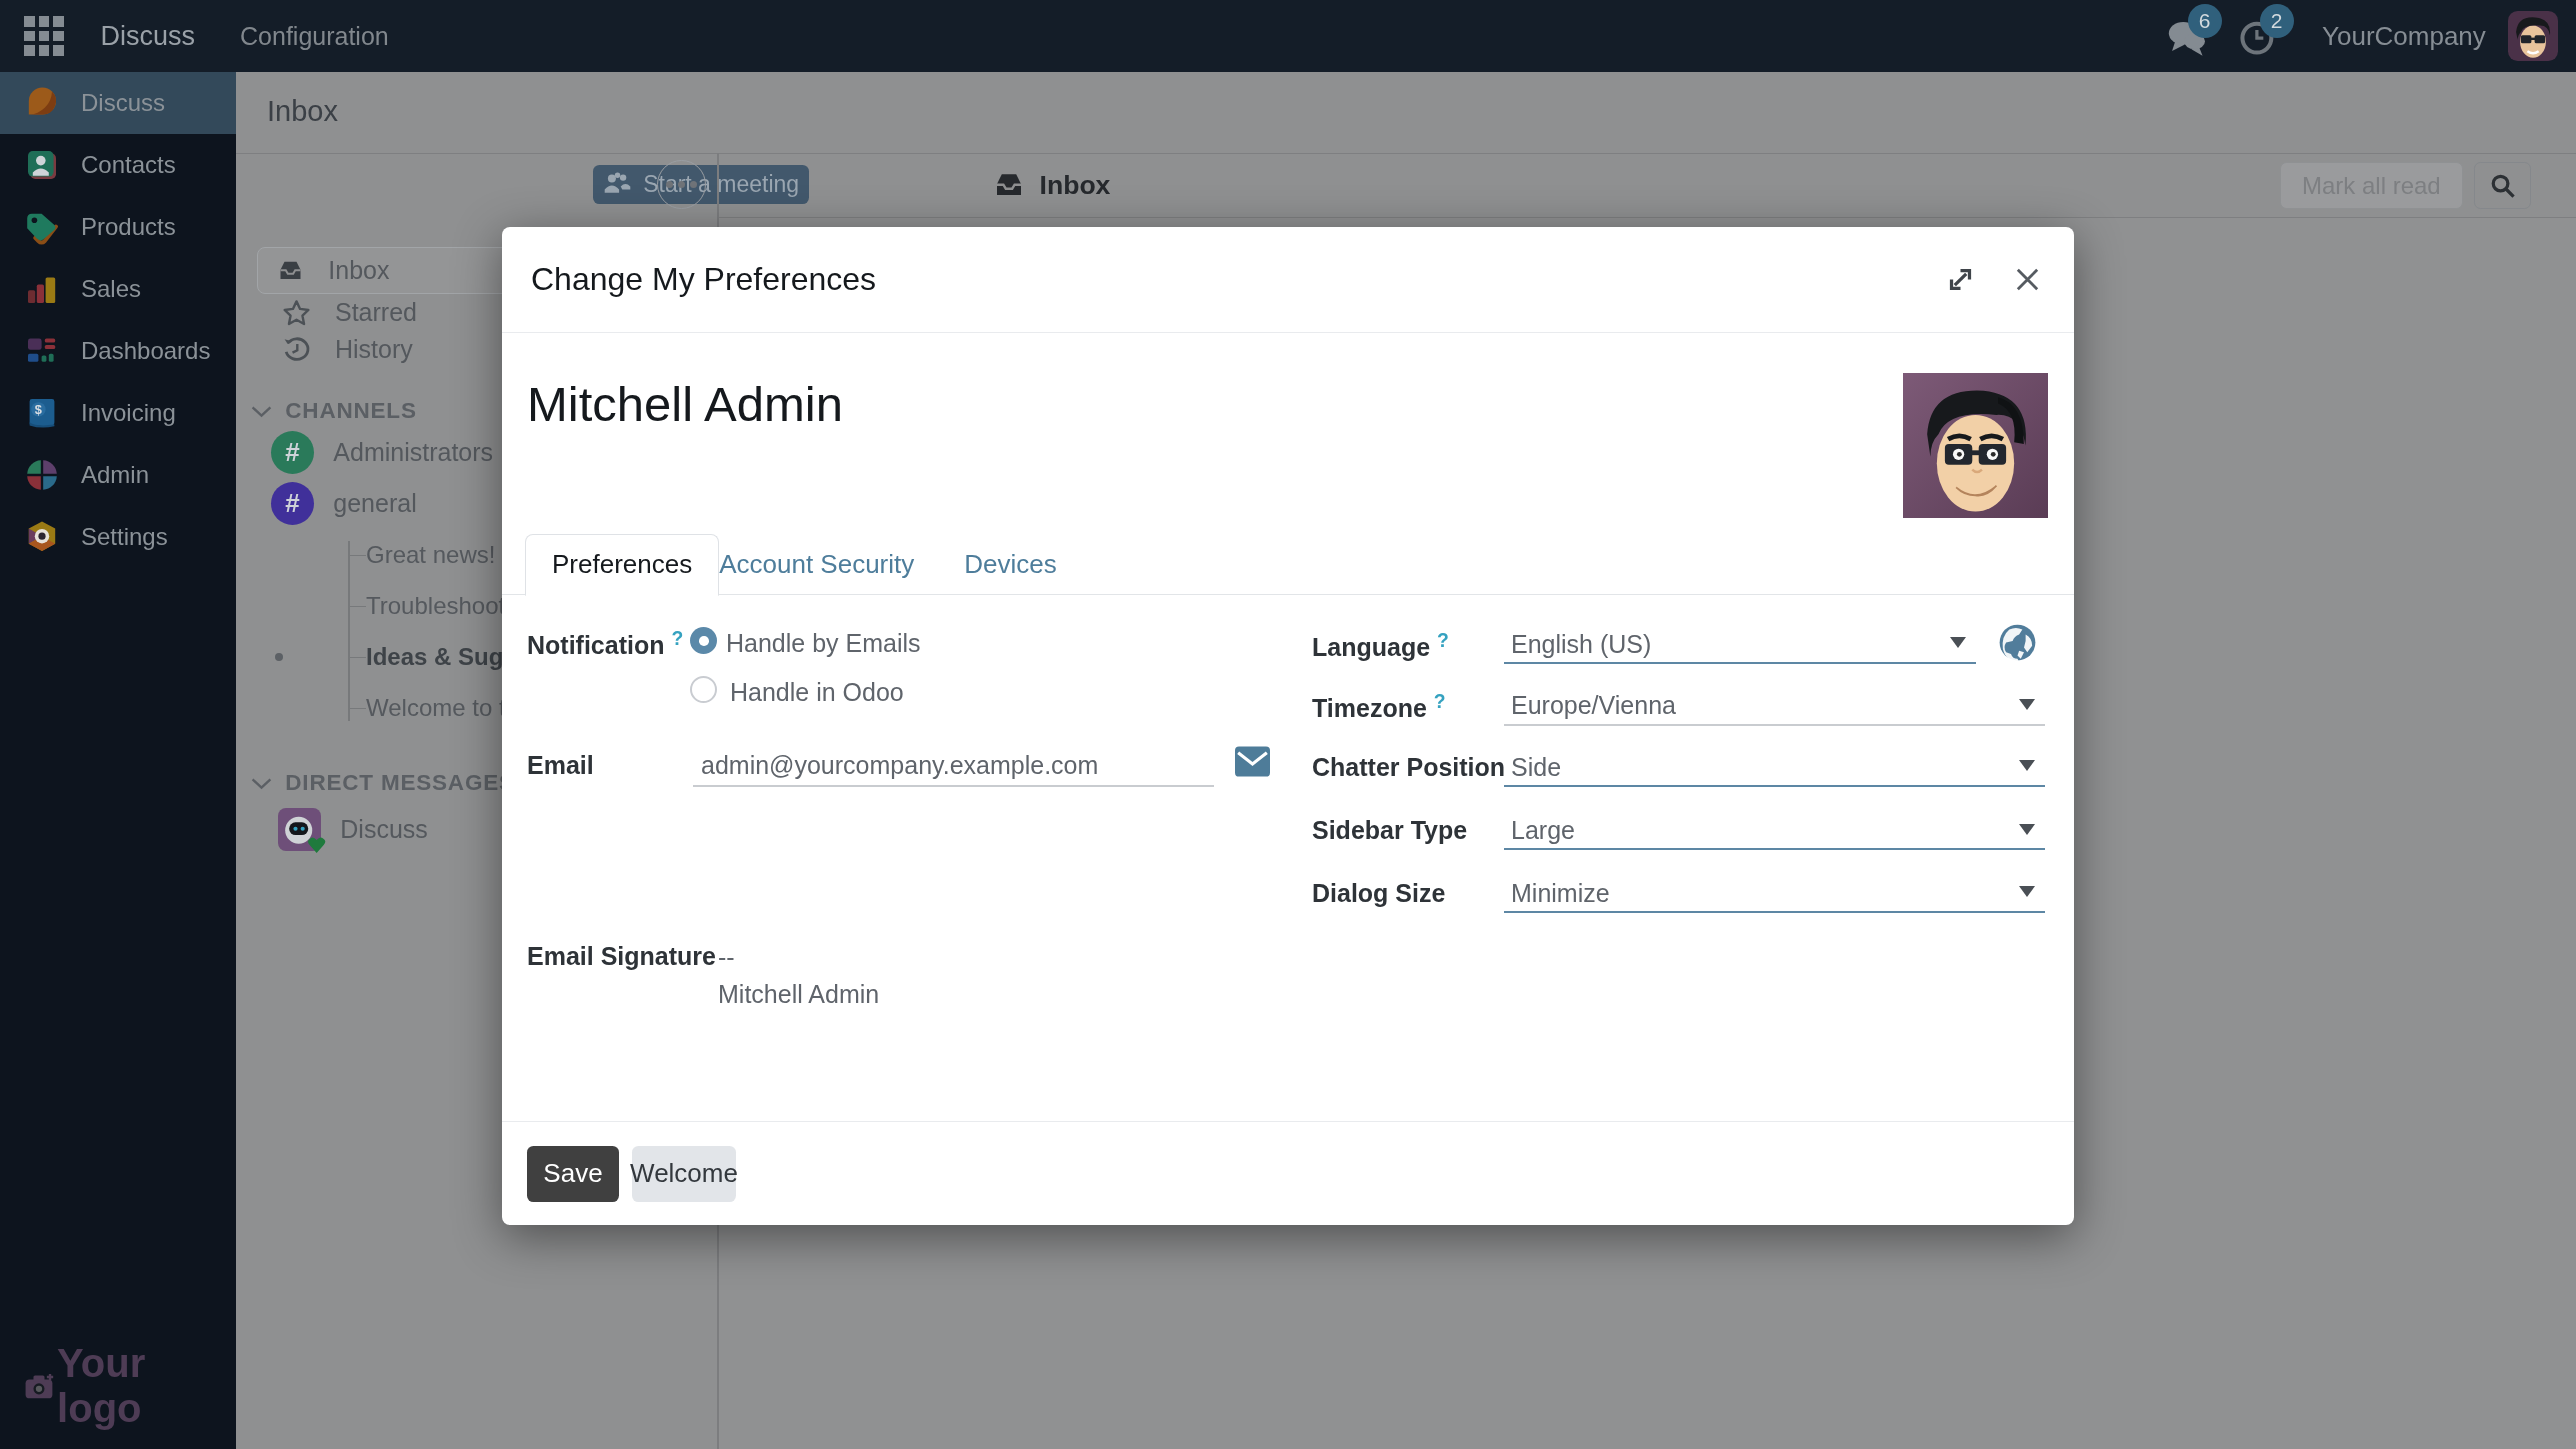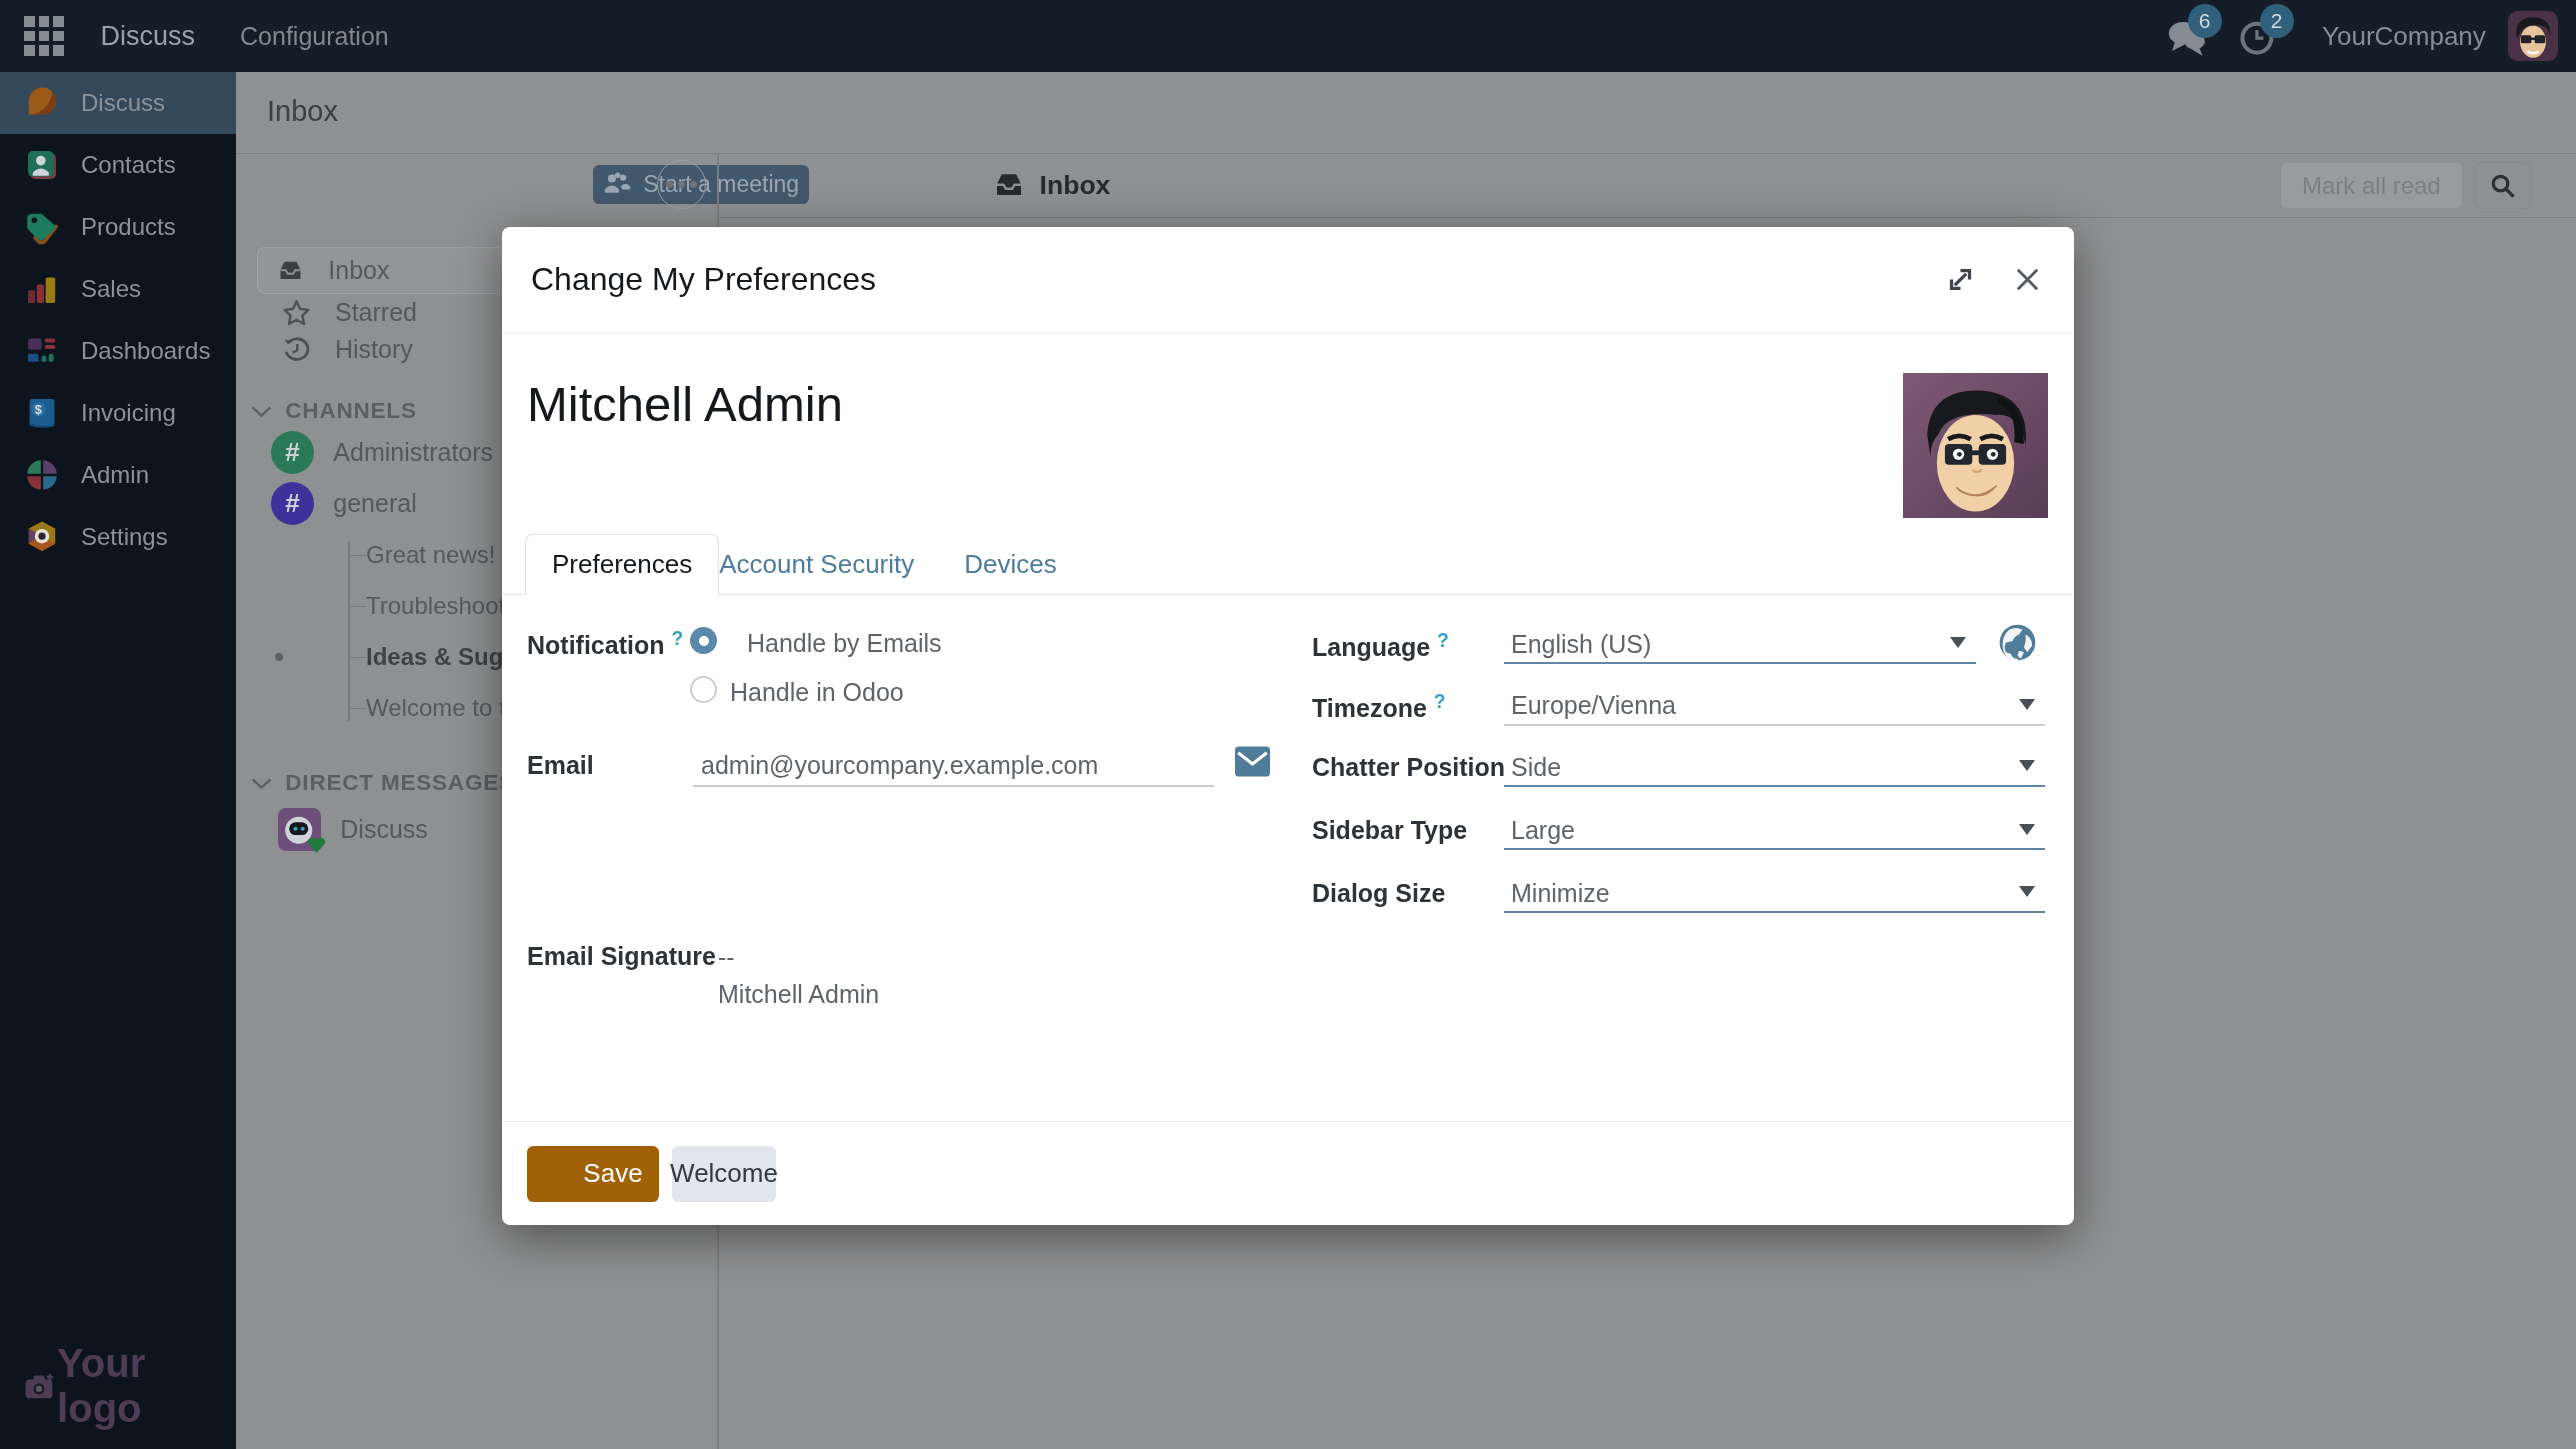--- a/index.html
+++ b/index.html
@@ -100,21 +100,21 @@
   .radio.unsel{border:2.4px solid #c9ccd1;background:#fff;}
   .underline{position:absolute;height:1.6px;background:#c9ccd0;}
   .underline.blue{height:2.4px;background:#5d87a4;}
   .caret{position:absolute;width:0;height:0;border-left:8.9px solid transparent;
     border-right:8.9px solid transparent;border-top:11.3px solid #4a4f55;cursor:pointer;}
   .env-btn{position:absolute;left:733px;top:519px;cursor:pointer;}
   .m-footer{position:absolute;left:0;right:0;bottom:0;height:104px;border-top:1.6px solid #e9ebee;
     display:flex;align-items:center;padding-left:25px;box-sizing:border-box;}
   .btn{height:56px;border-radius:6.4px;font-size:26px;display:flex;align-items:center;
     justify-content:center;cursor:pointer;}
-  .btn.save{width:92px;background:#a16207;color:#fff;padding-left:40px;}
+  .btn.save{width:92px;background:#404040;color:#fff;}
   .btn.cancel{width:104px;background:#e2e5e9;color:#33383d;margin-left:13px;}
 </style>
 </head>
 <body>
 
 <div class="stage">
 
   <nav class="topbar">
     <div class="grid-icon">
       <div></div>
@@ -409,21 +409,21 @@
       <div class="tab active">Preferences</div>
       <div class="tab plain">Account Security</div>
       <div class="tab plain t2">Devices</div>
     </div>
 
     <div class="f-label" style="left:25px;top:401px">
       <span>Notification</span>
       <sup>?</sup>
     </div>
     <div class="radio sel" style="left:188px;top:400px"></div>
-    <div class="f-value" style="left:245px;top:402px">Handle by Emails</div>
+    <div class="f-value" style="left:224px;top:402px">Handle by Emails</div>
     <div class="radio unsel" style="left:188px;top:449px"></div>
     <div class="f-value" style="left:228px;top:451px">Handle in Odoo</div>
 
     <div class="f-label" style="left:25px;top:524px">Email</div>
     <div class="f-value" style="left:199px;top:524px">admin@yourcompany.example.com</div>
     <div class="underline" style="left:191px;top:558px;width:521px"></div>
     <div class="env-btn">
       <svg width="35" height="31" viewBox="0 0 44 38">
         <rect width="44" height="38" rx="5" fill="#4e7c99"></rect>
         <path d="M4 8 L22 22 L40 8" fill="none" stroke="#fff" stroke-width="4"></path>

